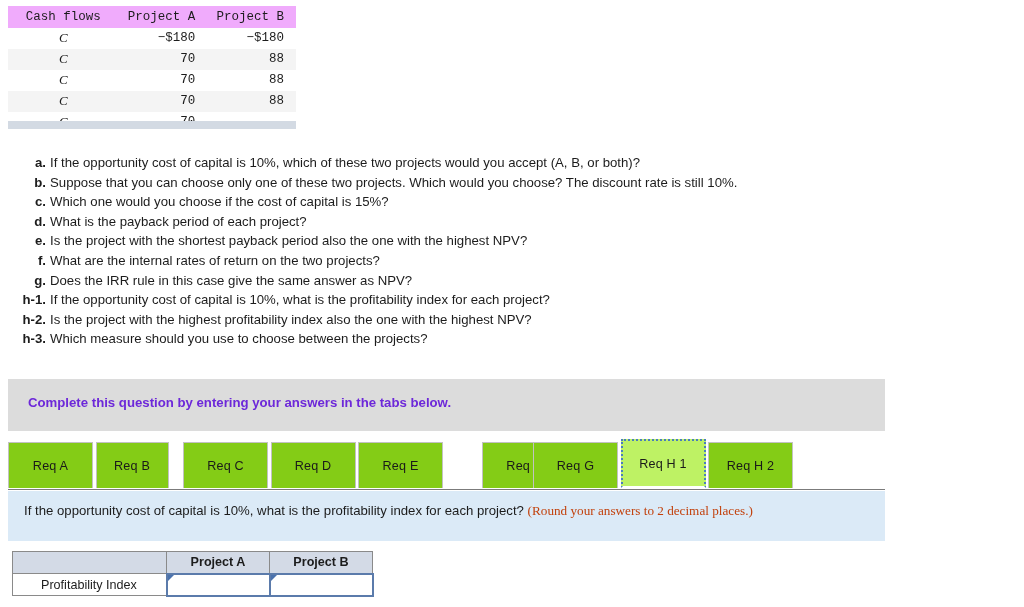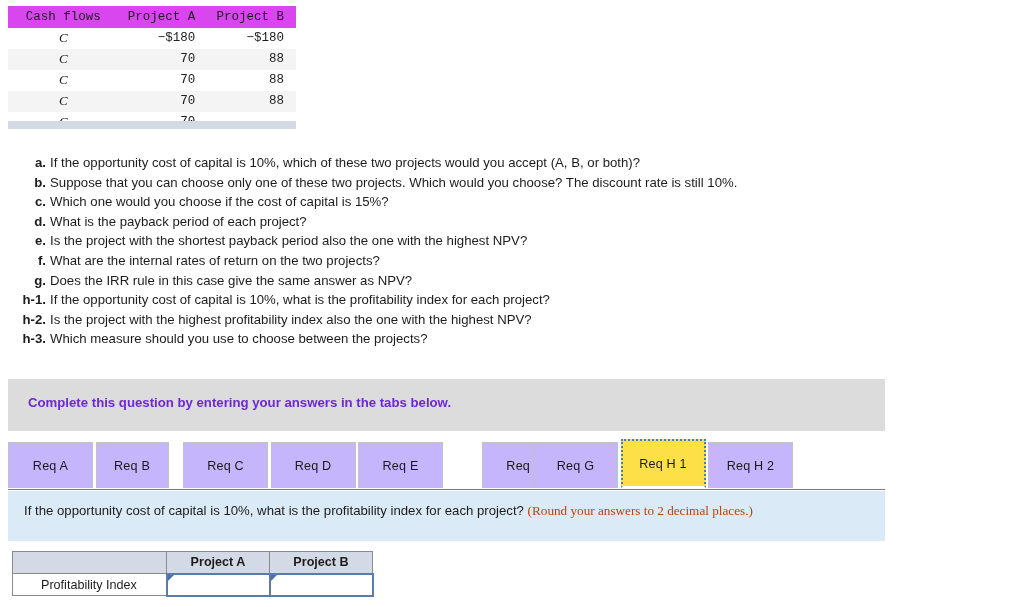--- a/index.html
+++ b/index.html
@@ -25,21 +25,21 @@
     font-family: "Liberation Mono", "DejaVu Sans Mono", monospace;
     font-size: 12.5px;
     border-collapse: collapse;
   }
   #cashflow-table th,
   #cashflow-table td {
     padding: 2px 4px 3px 4px;
     font-weight: normal;
     white-space: nowrap;
   }
-  #cashflow-table thead tr { background: #d946ef; }
+  #cashflow-table thead tr { background: #f0abfc; }
   #cashflow-table thead th { padding-top: 4px; padding-bottom: 4px; }
   #cashflow-table tbody tr.striped { background: #f4f4f4; }
   .cf-label { text-align: center; width: 120px; }
   .cf-val { text-align: right; width: 76px; padding-right: 12px !important; }
   .cf-c {
     font-family: "Liberation Serif", serif;
     font-style: italic;
     font-size: 13px;
   }
   #cashflow-footer {
@@ -97,32 +97,32 @@
     width: 877px;
     height: 48px;
     box-sizing: border-box;
     border-bottom: 1px solid #7b7b7b;
   }
   .tab {
     position: absolute;
     top: 0px;
     height: 46px;
     box-sizing: border-box;
-    background: #c4b5fd;
+    background: #84cc16;
     border: 1px solid #c2c2c2;
     border-bottom: none;
     display: flex;
     align-items: center;
     justify-content: center;
     font-size: 12.6px;
     color: #1a1a1a;
     letter-spacing: 0.2px;
   }
   .tab.selected {
-    background: #fde047;
+    background: #bef264;
     border: 2px dotted #4a7ebb;
     border-bottom: 2px solid #ffffff;
     z-index: 5;
     height: 49px;
   }
 
   
   #question-panel {
     position: absolute;
     left: 8px;

